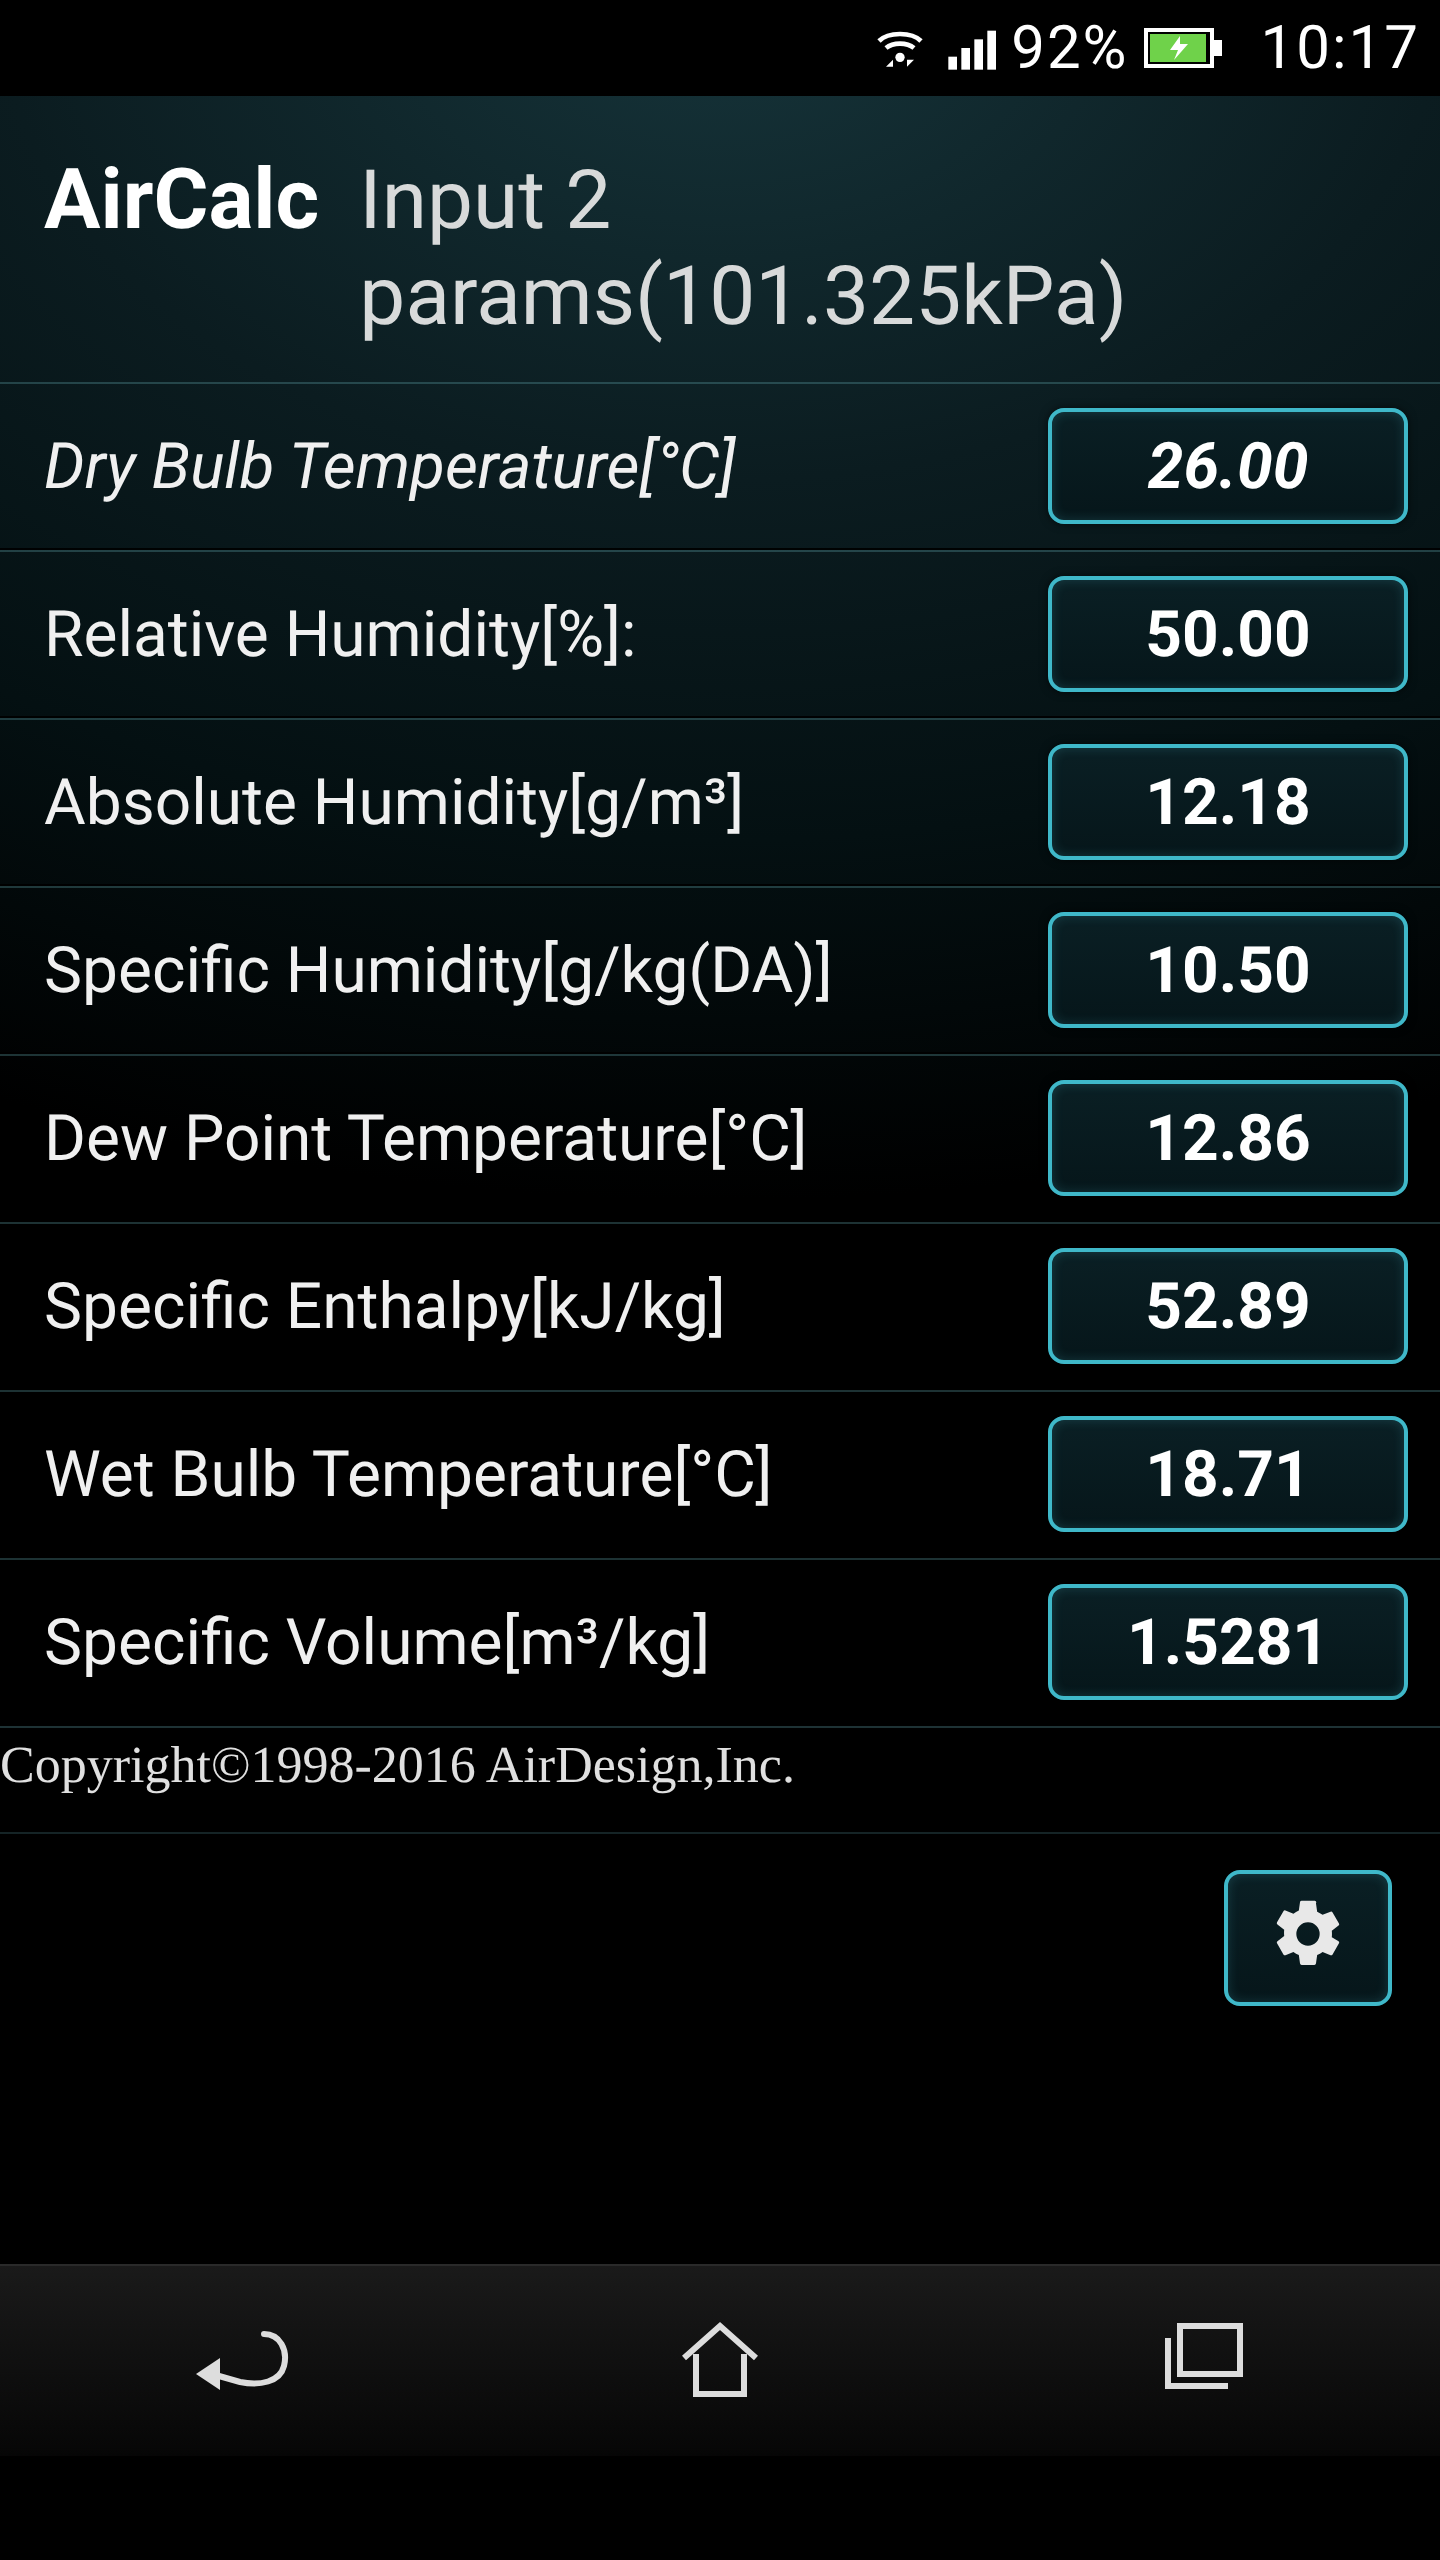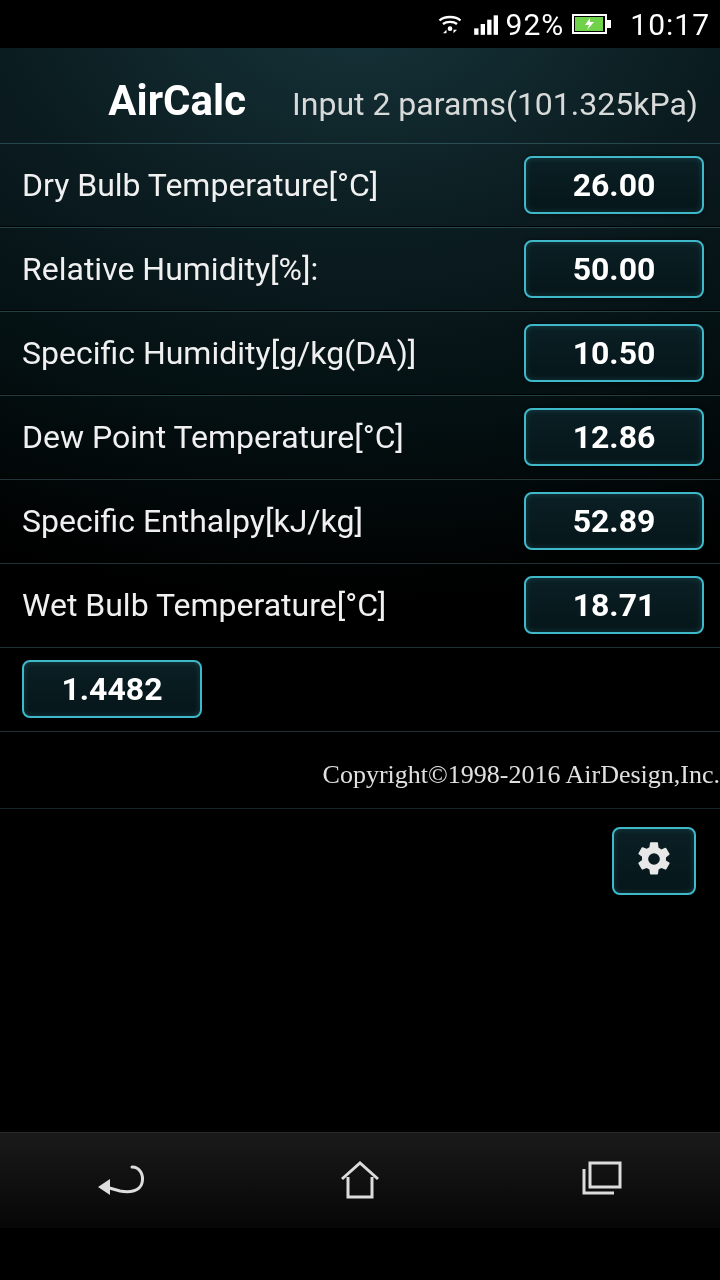--- a/index.html
+++ b/index.html
@@ -46,37 +46,36 @@
     padding: 28px 22px 18px 22px;
     gap: 20px;
     justify-content: flex-end;
   }
   .app-title {
     font-size: 42px;
     font-weight: 700;
     color: #fff;
   }
   .app-subtitle {
-    font-size: 32px;
+    font-size: 41px;
     color: #d8dada;
     font-weight: 400;
-    margin-left: 26px;
   }
 
   .row {
     display: flex;
     align-items: center;
     justify-content: space-between;
     padding: 0 16px 0 22px;
     height: 84px;
     border-top: 1px solid rgba(120,200,210,0.25);
     border-bottom: 1px solid rgba(0,0,0,0.9);
     position: relative;
   }
-  .row:first-of-type { border-top: 1px solid rgba(120,200,210,0.25); }
+  .row:first-of-type { border-top: 1px solid rgba(120,200,210,0.25); font-style: italic; }
   .row-label {
     font-size: 32px;
     color: #f0f0f0;
     font-weight: 400;
     white-space: nowrap;
   }
   .row-value {
     min-width: 180px;
     height: 58px;
     border: 2px solid #3fb8c9;
@@ -86,24 +85,24 @@
     font-size: 32px;
     font-weight: 700;
     display: flex;
     align-items: center;
     justify-content: center;
     box-shadow: inset 0 0 6px rgba(80,200,220,0.2), 0 0 4px rgba(0,0,0,0.6);
     padding: 12px 14px;
   }
 
   .copyright {
-    text-align: right;
+    text-align: left;
     font-size: 26px;
     color: #e0e0e0;
-    padding: 28px 0 18px 0;
+    padding: 4px 0 18px 0;
     border-top: 1px solid rgba(120,200,210,0.25);
     border-bottom: 1px solid rgba(120,200,210,0.18);
     font-family: Georgia, "Times New Roman", serif;
   }
 
   .settings-row {
     display: flex;
     justify-content: flex-end;
     padding: 18px 24px 0 0;
   }
@@ -180,37 +179,42 @@
     <div id="rows-container">
         <div class="row">
           <span class="row-label">Dry Bulb Temperature[°C]</span>
           <span class="row-value">26.00</span>
         </div>
         <div class="row">
           <span class="row-label">Relative Humidity[%]:</span>
           <span class="row-value">50.00</span>
         </div>
         <div class="row">
+          <span class="row-label">Absolute Humidity[g/m³]</span>
+          <span class="row-value">12.18</span>
+        </div>
+        <div class="row">
           <span class="row-label">Specific Humidity[g/kg(DA)]</span>
           <span class="row-value">10.50</span>
         </div>
         <div class="row">
           <span class="row-label">Dew Point Temperature[°C]</span>
           <span class="row-value">12.86</span>
         </div>
         <div class="row">
           <span class="row-label">Specific Enthalpy[kJ/kg]</span>
           <span class="row-value">52.89</span>
         </div>
         <div class="row">
           <span class="row-label">Wet Bulb Temperature[°C]</span>
           <span class="row-value">18.71</span>
         </div>
         <div class="row">
-          <span class="row-value">1.4482</span>
+          <span class="row-label">Specific Volume[m³/kg]</span>
+          <span class="row-value">1.5281</span>
         </div>
       </div>
 
     <div class="copyright">Copyright©1998-2016 AirDesign,Inc.</div>
 
     <div class="settings-row">
       <div class="settings-btn">
         <span>
           <svg width="40" height="40" viewBox="0 0 24 24" fill="#e8e8e8">
             <path d="M19.14,12.94a7.14,7.14,0,0,0,.05-.94,7.14,7.14,0,0,0-.05-.94l2.03-1.58a.5.5,0,0,0,.12-.64l-1.92-3.32a.5.5,0,0,0-.61-.22l-2.39.96a7.03,7.03,0,0,0-1.62-.94l-.36-2.54A.5.5,0,0,0,13.9,2h-3.8a.5.5,0,0,0-.49.42L9.25,4.96a7.03,7.03,0,0,0-1.62.94l-2.39-.96a.5.5,0,0,0-.61.22L2.71,8.48a.5.5,0,0,0,.12.64L4.86,10.7a7.14,7.14,0,0,0-.05.94,7.14,7.14,0,0,0,.05.94L2.83,14.16a.5.5,0,0,0-.12.64l1.92,3.32a.5.5,0,0,0,.61.22l2.39-.96a7.03,7.03,0,0,0,1.62.94l.36,2.54a.5.5,0,0,0,.49.42h3.8a.5.5,0,0,0,.49-.42l.36-2.54a7.03,7.03,0,0,0,1.62-.94l2.39.96a.5.5,0,0,0,.61-.22l1.92-3.32a.5.5,0,0,0-.12-.64ZM12,15.5A3.5,3.5,0,1,1,15.5,12,3.5,3.5,0,0,1,12,15.5Z"></path>

